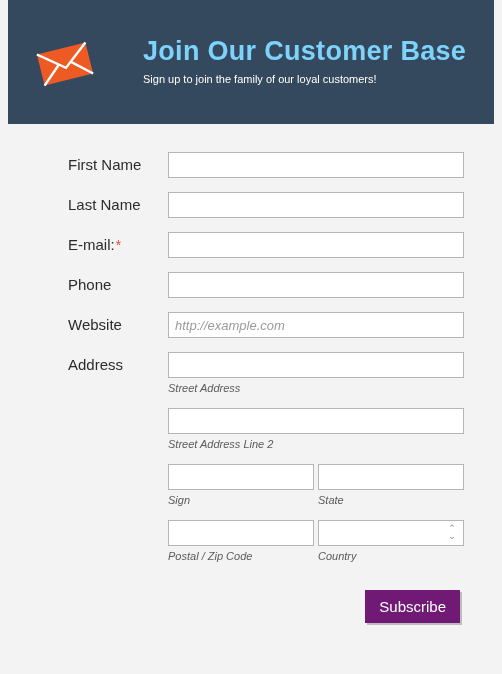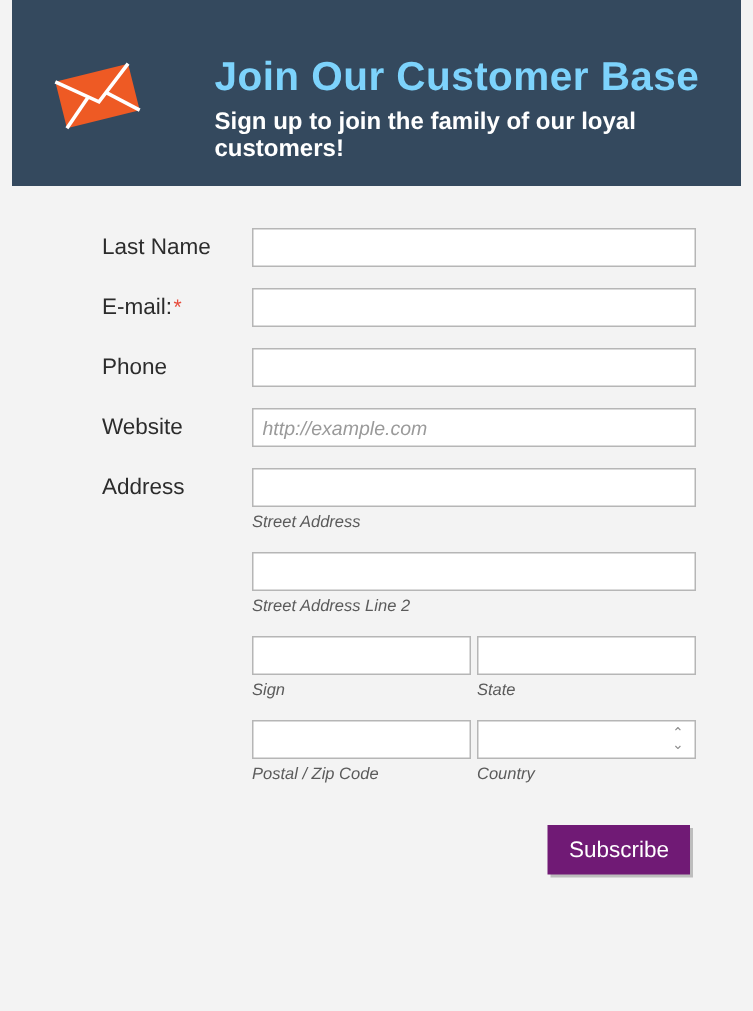--- a/index.html
+++ b/index.html
@@ -36,22 +36,22 @@
     right:10px;
   }
   .title {
     font-size:27px;
     font-weight:700;
     color:#7dd3fc;
     margin:0 0 6px 0;
     letter-spacing:0.3px;
   }
   .subtitle {
-    font-size:16px;
-    font-weight:700;
+    font-size:11px;
+    font-weight:400;
     color:#ffffff;
     margin:0;
   }
   .form {
     padding:28px 30px 0 60px;
   }
   .row {
     display:flex;
     align-items:flex-start;
     margin-bottom:14px;
@@ -152,20 +152,26 @@
       </svg>
     </div>
     <div class="header-text">
       <h1 class="title">Join Our Customer Base</h1>
       <p class="subtitle">Sign up to join the family of our loyal customers!</p>
     </div>
   </div>
 
   <div class="form">
 
+    <div class="row">
+      <div class="label">First Name</div>
+      <div class="fields">
+        <input type="text" value="" style="">
+      </div>
+    </div>
 
     <div class="row">
       <div class="label">Last Name</div>
       <div class="fields">
         <input type="text" value="" style="">
       </div>
     </div>
 
     <div class="row">
       <div class="label">

